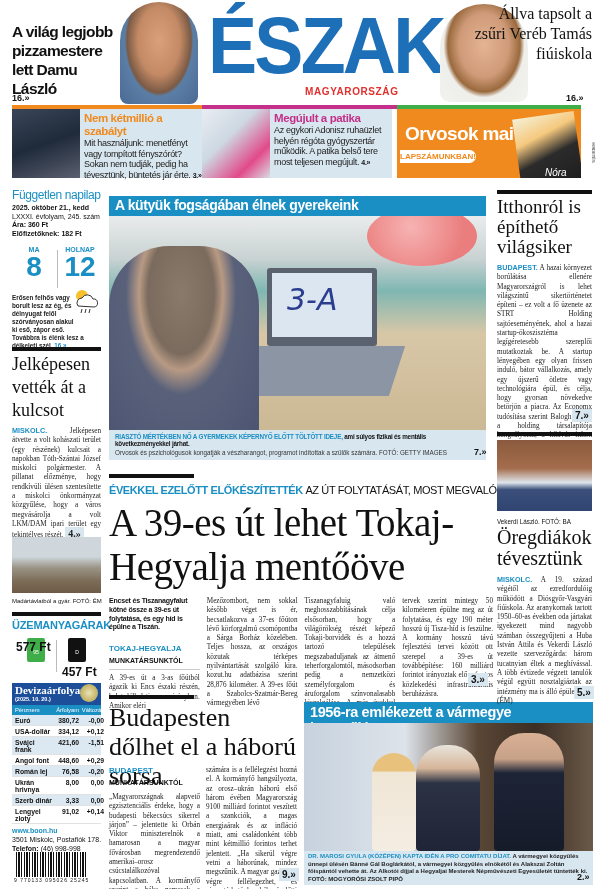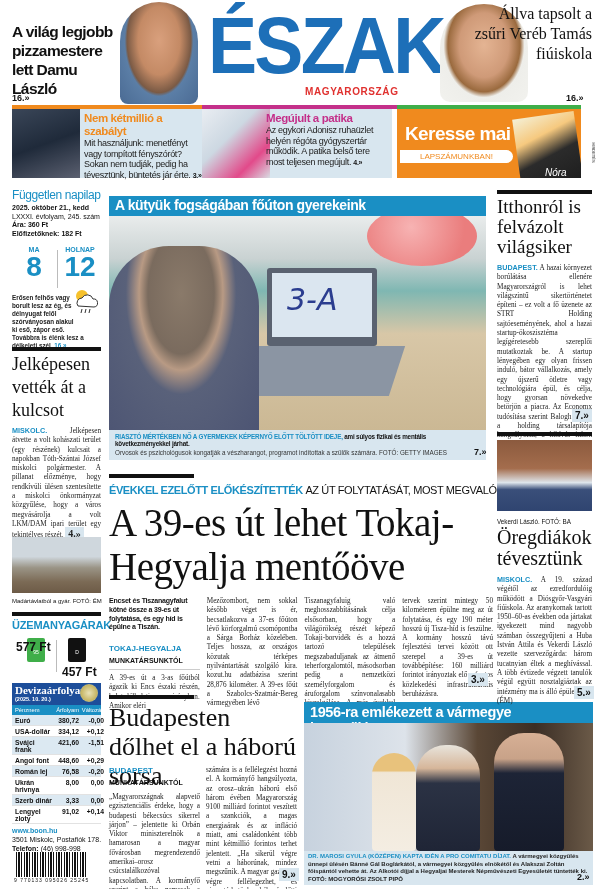--- a/index.html
+++ b/index.html
@@ -17,27 +17,27 @@
 #logo-sub{left:305px;top:86px;font-weight:bold;font-size:10px;color:#e0312f;letter-spacing:0.6px}
 #face-right{left:440px;top:4px;width:88px;height:98px;border-radius:44px 44px 10px 10px;background:radial-gradient(ellipse at 50% 42%,#e4b493 0,#cf9a78 40%,#9a6a3e 58%,#eeeeea 65%,#f2f2ee 100%)}
 #hdr-right{left:470px;top:4px;width:122px;text-align:right;font-size:16px;line-height:20px;font-family:"Liberation Serif",serif}
 #ref-l{left:12px;top:93px}
 #ref-r{left:566px;top:93px}
 .strip{top:105px;height:4px}
 
 #teaser1-img{left:12px;top:109px;width:68px;height:69px;background:linear-gradient(160deg,#3a4658 0,#1f2a3a 50%,#5b6070 100%)}
 #teaser1{left:84px;top:112px;width:118px}
 #teaser2-img{left:202px;top:109px;width:68px;height:69px;background:linear-gradient(135deg,#e9edf2 0,#cdd8e2 40%,#e24a8a 75%,#d8dde3 100%)}
-#teaser2{left:266px;top:112px;width:118px}
+#teaser2{left:274px;top:112px;width:118px}
 .t-head{font-weight:bold;font-size:11.5px;line-height:13px;letter-spacing:-0.4px}
 .t-body{font-size:9px;line-height:10.5px;letter-spacing:-0.3px;color:#222}
 #teaser-bg{left:80px;top:109px;width:312px;height:69px;background:#d8e6ef}
 #ad{left:397px;top:109px;width:184px;height:69px;background:#f08a1e;overflow:hidden}
 #ad-title{left:8px;top:14px;color:#fff;font-weight:bold;font-size:19px;letter-spacing:-0.6px}
-#ad-pill{left:3px;top:41px;background:#fff;color:#f08a1e;border-radius:0 10px 10px 0;font-weight:normal;font-size:8px;padding:2px 20px}
+#ad-pill{left:3px;top:41px;background:#fff;color:#f08a1e;border-radius:0 10px 10px 0;font-weight:bold;font-size:8px;padding:2px 0}
 #ad-mag{left:120px;top:6px;width:62px;height:74px;background:linear-gradient(160deg,#f4f0d6 0,#f6c97f 30%,#2b2b2b 55%,#1c1c1c 100%);transform:rotate(-8deg)}
 #ad-mag-name{left:148px;top:58px;color:#fff;font-size:10px;font-style:italic}
 #ad-label{left:583px;top:150px;font-size:4px;transform:rotate(90deg);color:#333}
 
 #lc{left:12px;top:188px;width:90px}
 #ind{font-weight:normal;font-size:12px;color:#1a8fc4;letter-spacing:-0.4px}
 #meta{font-size:7px;line-height:8.5px;margin-top:2px}
 #weather{display:flex;justify-content:space-between;margin-top:8px;text-align:center}
 #weather .w{width:44px}
 .w-lbl{font-size:7px;font-weight:bold;color:#1a8fc4}
@@ -143,21 +143,21 @@
   <div class="t-body"><span>Mit használjunk: menetfényt vagy tompított fényszórót? Sokan nem tudják, pedig ha tévesztünk, büntetés jár érte.</span> <span class="pgref" style="font-size:7px">3.»</span></div>
 </div>
 <div class="abs" id="teaser2-img"></div>
 <div class="abs" id="teaser2">
   <div class="t-head" style="color:#c4308a">Megújult a patika</div>
   <div class="t-body"><span>Az egykori Adonisz ruhaüzlet helyén régóta gyógyszertár működik. A patika belső tere most teljesen megújult.</span> <span class="pgref" style="font-size:7px">4.»</span></div>
 </div>
 
 <div class="abs" id="ad">
   <div class="abs" id="ad-mag"></div>
-  <div class="abs" id="ad-title">Keresse mai</div>
+  <div class="abs" id="ad-title">Orvosok mai</div>
   <div class="abs" id="ad-pill">LAPSZÁMUNKBAN!</div>
   <div class="abs" id="ad-mag-name">Nóra</div>
 </div>
 <div class="abs" id="ad-label">HIRDETÉS</div>
 
 <div class="abs" id="lc">
   <div id="ind">Független napilap</div>
   <div id="meta">
     <div style="font-weight:bold">2025. október 21., kedd</div>
     <div>LXXXI. évfolyam, 245. szám</div>
@@ -259,21 +259,21 @@
 </div>
 
 <div class="abs" id="contact">
   <div><a>www.boon.hu</a></div>
   <div>3501 Miskolc, Postafiók 178.</div>
   <div><b>Telefon:</b> <span>(46) 998-998</span></div>
 </div>
 <div class="abs" id="barcode"></div>
 <div class="abs" id="barcode-num">9 770133 095026  25245</div>
 
-<div class="abs" id="main-bar">A kütyük fogságában főúton gyerekeink</div>
+<div class="abs" id="main-bar">A kütyük fogságában élnek gyerekeink</div>
 <div class="abs" id="main-img">
   <div class="abs" id="balloon"></div>
   <div class="abs" id="kbd"></div>
   <div class="abs" id="laptop"></div>
   <div class="abs" id="screen"></div>
   <div class="abs" id="screen-txt">3-A</div>
   <div class="abs" id="boy"></div>
 </div>
 <div class="abs" id="main-cap">
   <div class="c1"><span class="blue">RIASZTÓ MÉRTÉKBEN NŐ A GYERMEKEK KÉPERNYŐ ELŐTT TÖLTÖTT IDEJE,</span> <span>ami súlyos fizikai és mentális következményekkel járhat.</span></div>
@@ -312,21 +312,21 @@
 <div class="abs" id="p56-bar">1956-ra emlékezett a vármegye közgyűlése</div>
 <div class="abs" id="p56-img">
   <div class="abs" id="p56-woman"></div>
   <div class="abs" id="p56-man1"></div>
   <div class="abs" id="p56-man2"></div>
 </div>
 <div class="abs" id="p56-cap"><span class="blue">DR. MAROSI GYULA (KÖZÉPEN) KAPTA IDÉN A PRO COMITATU DÍJAT.</span> <span>A vármegyei közgyűlés ünnepi ülésén Bánné Gál Boglárkától, a vármegyei közgyűlés elnökétől és Alakszai Zoltán főispántól vehette át. Az Alkotói díjjal a Hegyaljai Mesterek Népművészeti Egyesületét tüntették ki. FOTÓ: MOGYORÓSI ZSOLT PIPÓ</span></div>
 <div class="abs pgref" id="p56-ref">2.»</div>
 
 <div class="abs black-bar" id="rc-bar1"></div>
-<div class="abs" id="rc-head1">Itthonról is felvázolt világsiker</div>
+<div class="abs" id="rc-head1">Itthonról is építhető világsiker</div>
 <div class="abs body-text" id="rc-body1"><span class="blue" style="font-family:'Liberation Sans',sans-serif;font-weight:bold">BUDAPEST.</span> <span>A hazai környezet borúlátása ellenére Magyarországról is lehet világszintű sikertörténetet építeni – ez volt a fő üzenete az STRT Holding sajtóeseményének, ahol a hazai startup-ökoszisztéma legígéretesebb szereplői mutatkoztak be. A startup lényegében egy olyan frissen induló, bátor vállalkozás, amely egy újszerű ötletre vagy technológiára épül, és célja, hogy gyorsan növekedve betörjön a piacra. Az Economx tudósítása szerint Balogh Petya, a holding társalapítója hangsúlyozta, a kihívás itthon nem a tehetség megtalálása, hanem a tőkeszerzés. (MW)</span></div>
 <div class="abs pgbox" id="rc-ref1">7.»</div>
 <div class="abs black-bar" id="rc-bar2"></div>
 <div class="abs" id="rc-img"></div>
 <div class="abs" id="rc-cap">Vekerdi László. FOTÓ: BA</div>
 <div class="abs" id="rc-head2">Öregdiákok tévesztünk</div>
 <div class="abs body-text" id="rc-body2"><span class="blue" style="font-family:'Liberation Sans',sans-serif;font-weight:bold">MISKOLC.</span> <span>A 19. század végétől az ezredfordulóig működött a Diósgyőr-Vasgyári fiúiskola. Az aranykornak tartott 1950–60-as években oda jártakat igyekezett mind nagyobb számban összegyűjteni a Huba István Attila és Vekerdi László vezette szervezőgárda: három tucatnyian éltek a meghívással. A több évtizede végzett tanulók végül együtt nosztalgiáztak az intézmény ma is álló épületében. (ÉM)</span></div>
 <div class="abs pgbox" id="rc-ref2">5.»</div>
 
 </body></html>

